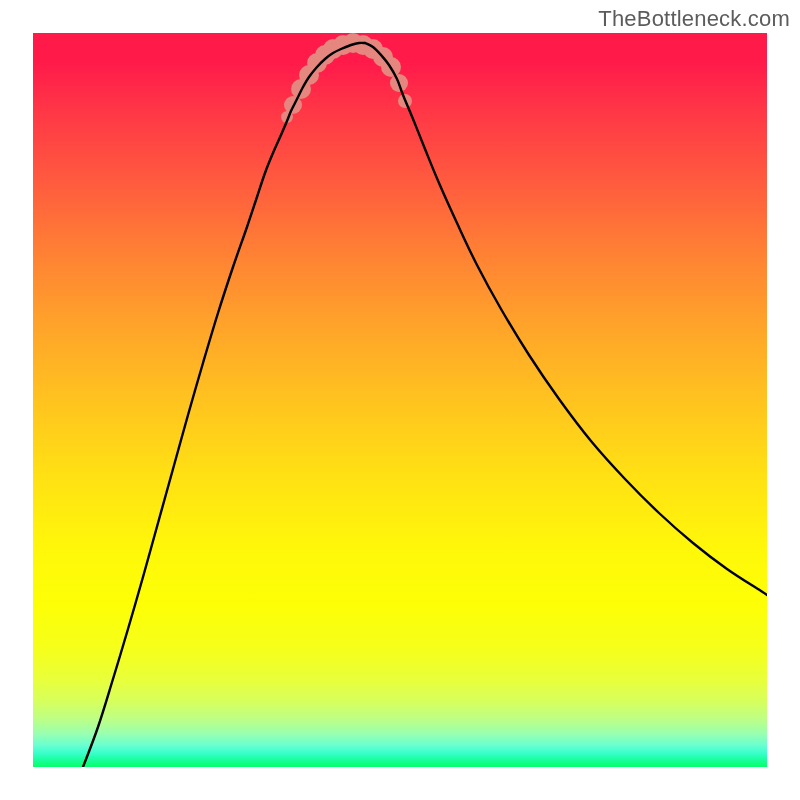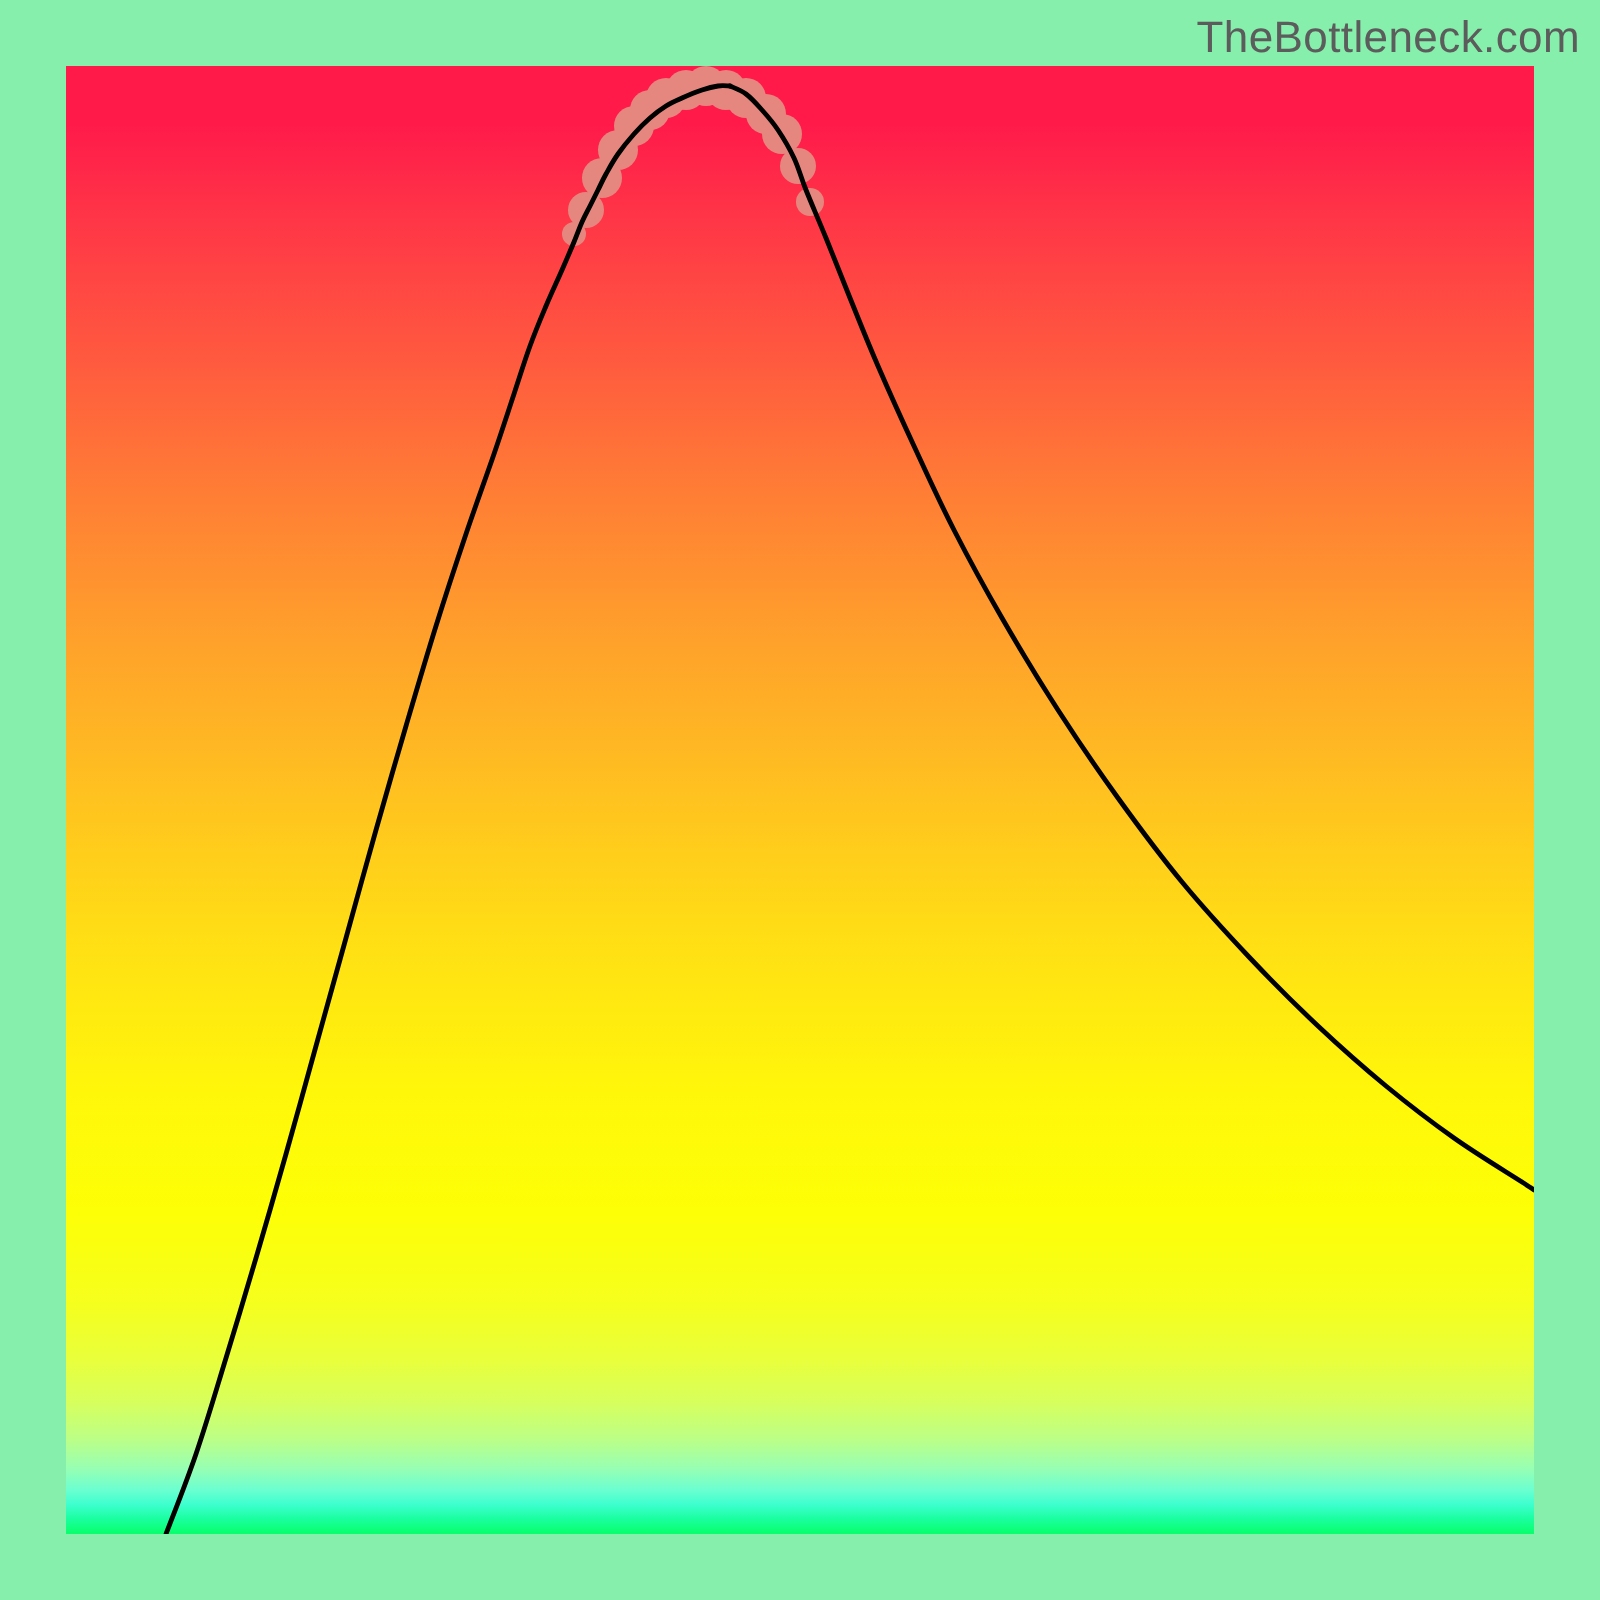--- a/index.html
+++ b/index.html
@@ -10,21 +10,21 @@
     background: #000;
     overflow: hidden;
     font-family: Arial, Helvetica, sans-serif;
   }
   .frame {
     position: absolute;
     left: 0;
     top: 0;
     width: 800px;
     height: 800px;
-    background: #86efac;
+    background: #ffffff;
   }
   .plot {
     position: absolute;
     left: 33px;
     top: 33px;
     width: 734px;
     height: 734px;
     overflow: hidden;
   }
   .gradient {

